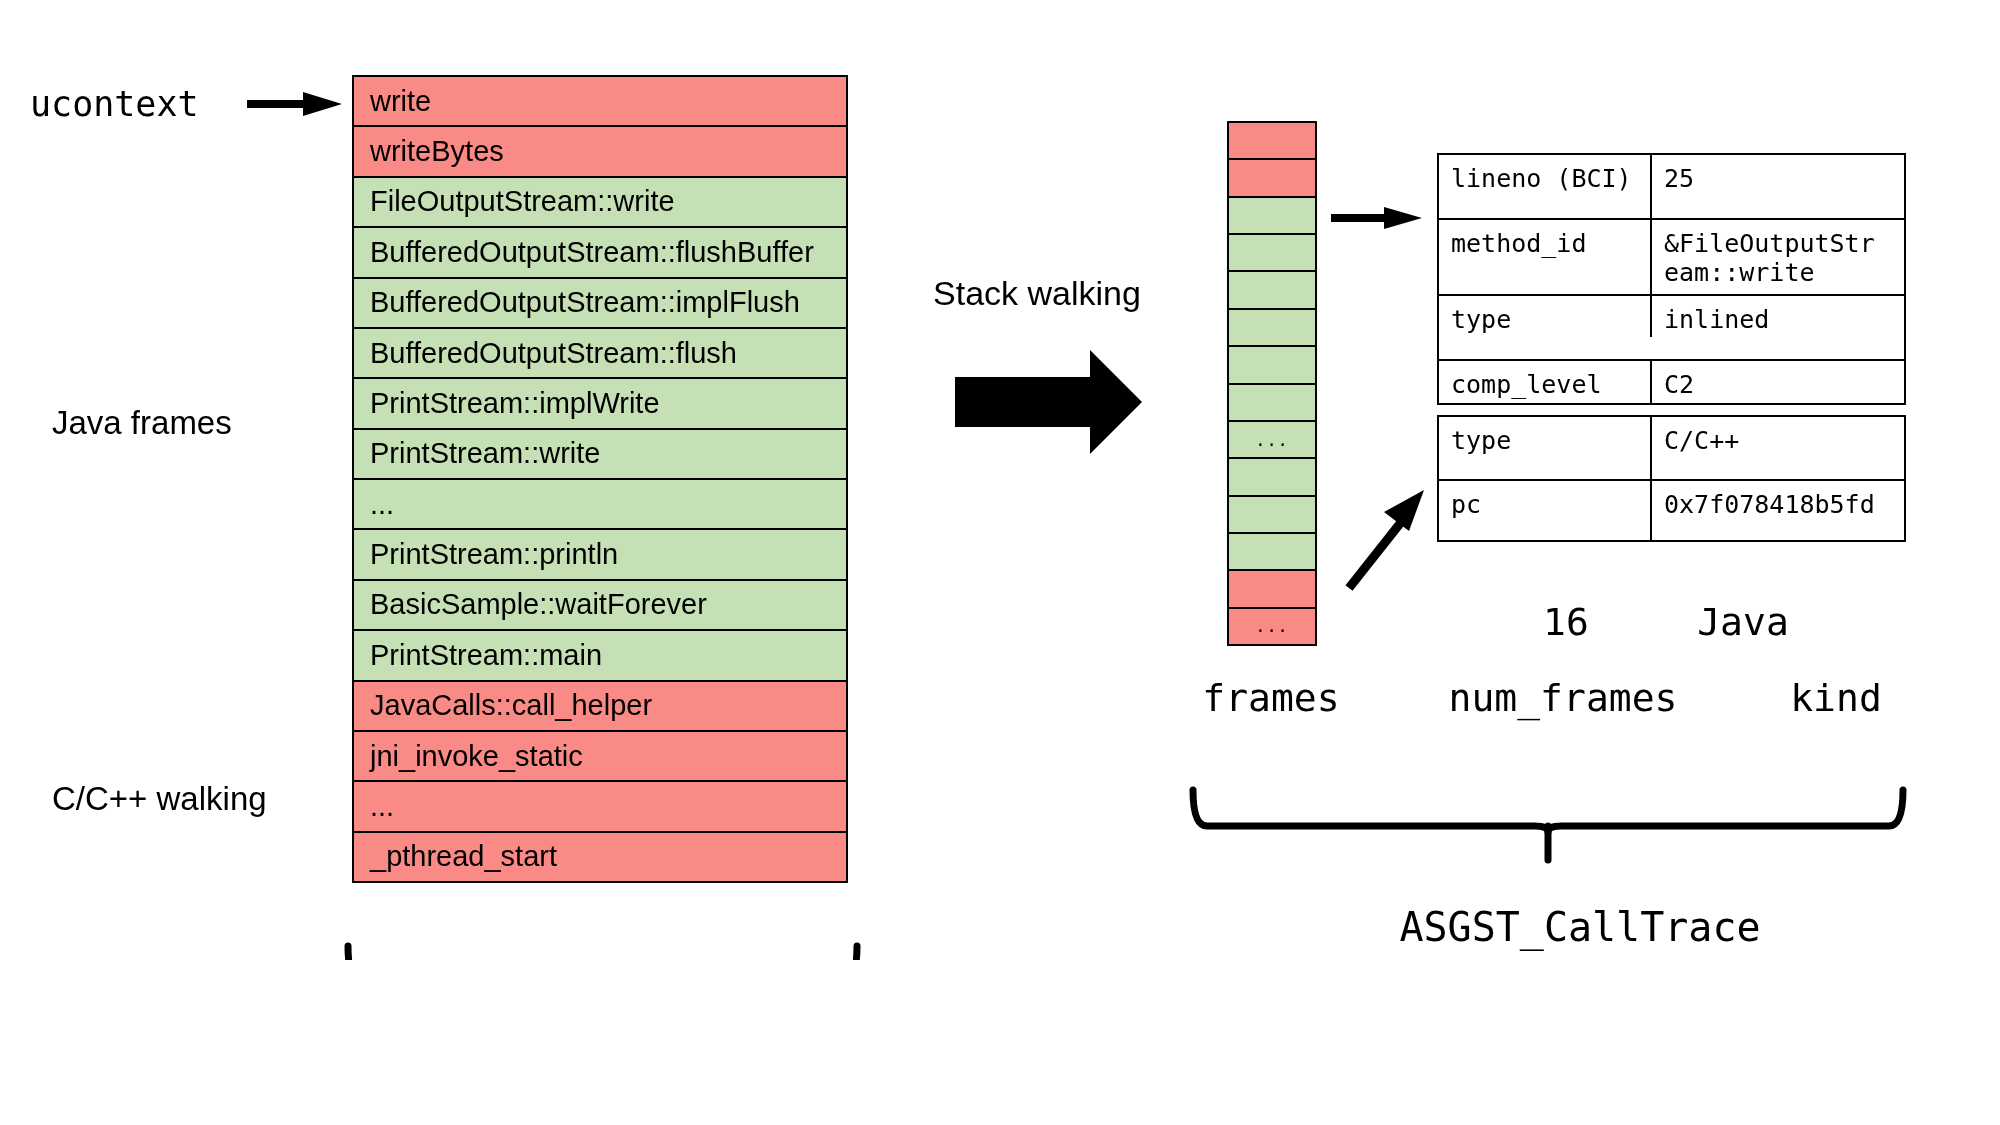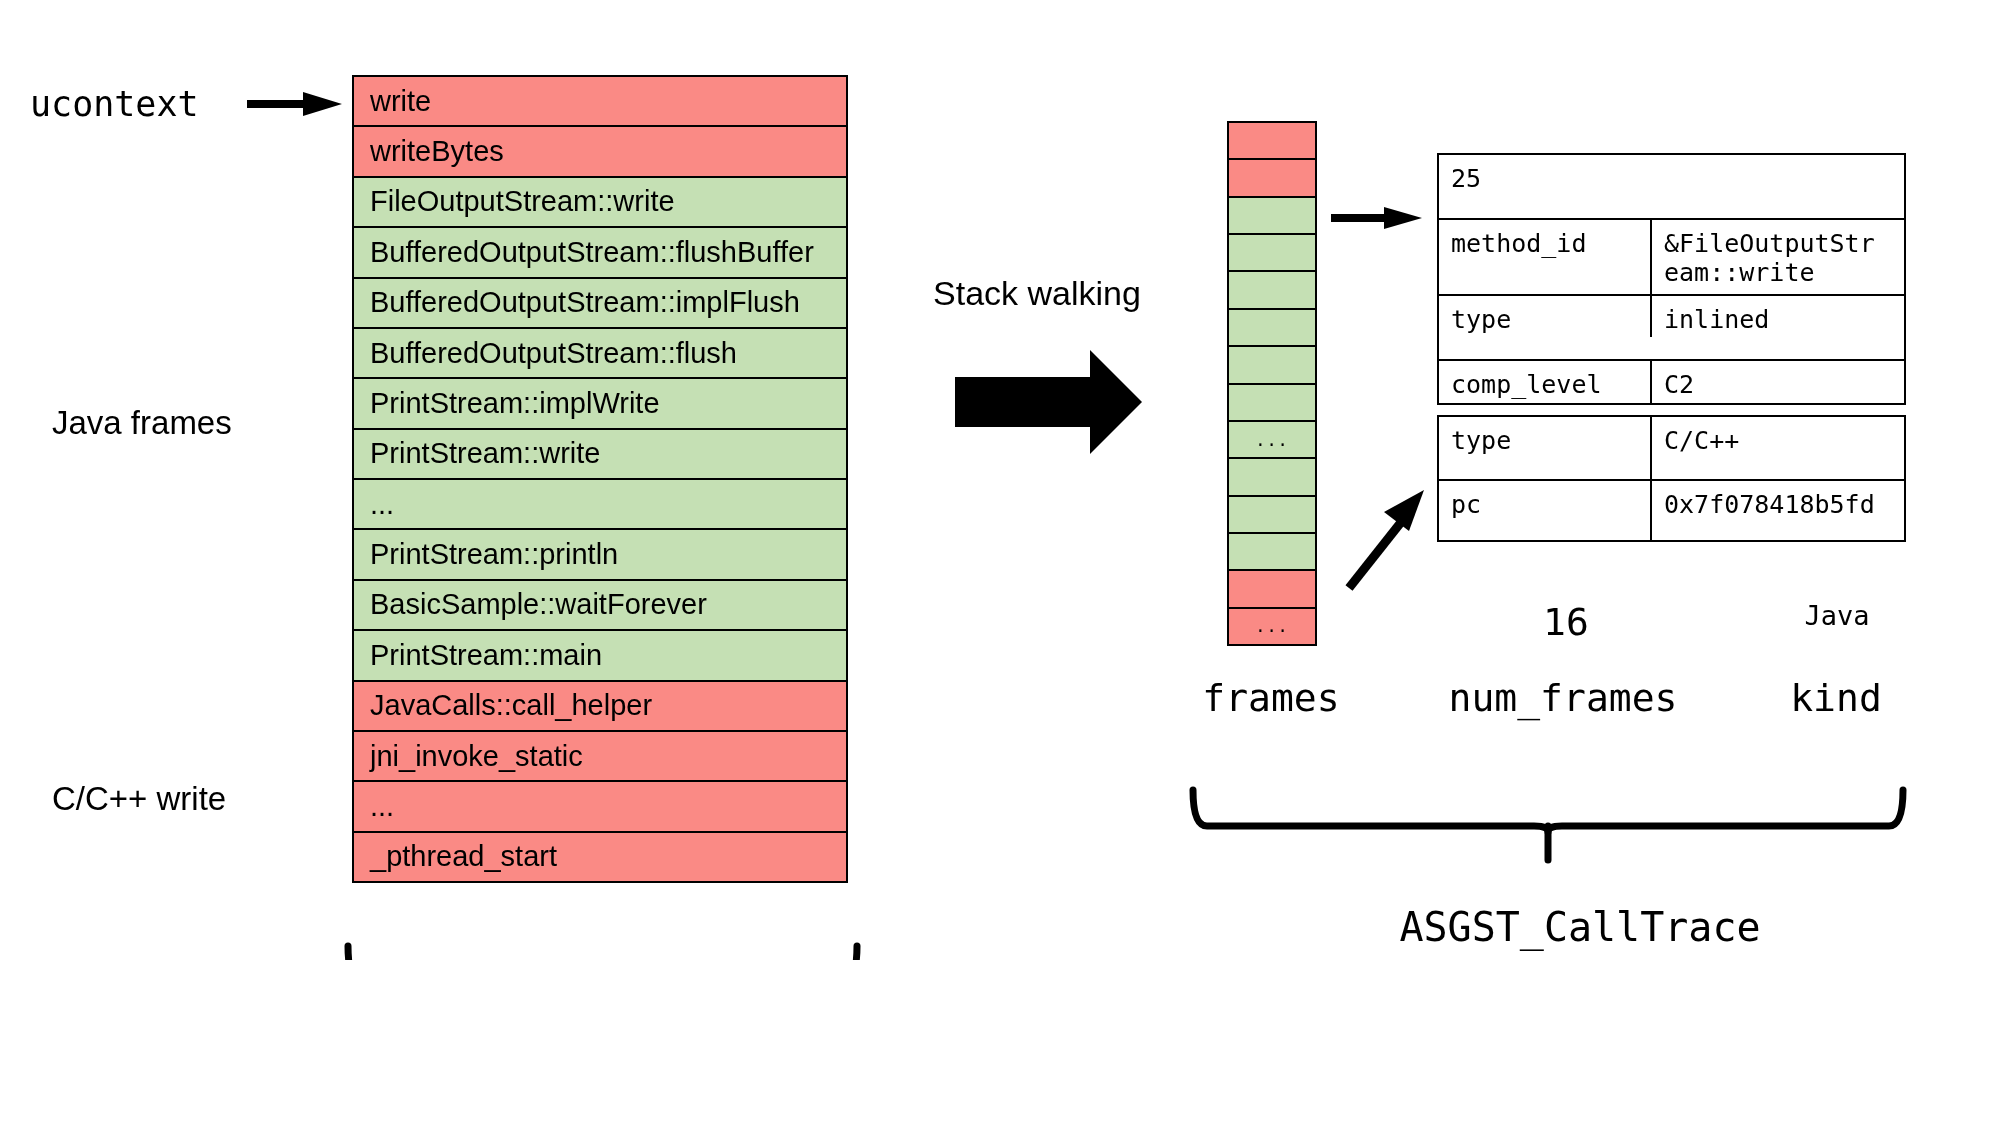--- a/index.html
+++ b/index.html
@@ -38,21 +38,21 @@
   .biglabel{font-size:33px;}
   svg{display:block;}
 </style>
 </head>
 <body>
 
 <div id="canvas" style="--red: #FA8A85; --green: #C5E0B4;">
 
   <div class="abs mono" style="left:30px;top:84px;font-size:35px;">ucontext</div>
   <div class="abs sans biglabel" style="left:52px;top:404px;">Java frames</div>
-  <div class="abs sans biglabel" style="left:52px;top:780px;">C/C++ write</div>
+  <div class="abs sans biglabel" style="left:52px;top:780px;">C/C++ walking</div>
 
   <div class="abs stack">
       <div class="srow red">write</div>
       <div class="srow red">writeBytes</div>
       <div class="srow green">FileOutputStream::write</div>
       <div class="srow green">BufferedOutputStream::flushBuffer</div>
       <div class="srow green">BufferedOutputStream::implFlush</div>
       <div class="srow green">BufferedOutputStream::flush</div>
       <div class="srow green">PrintStream::implWrite</div>
       <div class="srow green">PrintStream::write</div>
@@ -82,20 +82,21 @@
       <div class="fcell mono green">...</div>
       <div class="fcell mono green"></div>
       <div class="fcell mono green"></div>
       <div class="fcell mono green"></div>
       <div class="fcell mono red"></div>
       <div class="fcell mono red">...</div>
     </div>
 
   <div class="tbl" style="left:1437px;top:153px;">
       <div class="trow" style="height: 63px;">
+        <div class="tkey">lineno (BCI)</div>
         <div class="tval">25</div>
       </div>
       <div class="trow" style="height: 76px;">
         <div class="tkey">method_id</div>
         <div class="tval">&amp;FileOutputStr
 eam::write</div>
       </div>
       <div class="trow" style="height: 43px;">
         <div class="tkey">type</div>
         <div class="tval">inlined</div>
@@ -110,21 +111,21 @@
         <div class="tkey">type</div>
         <div class="tval">C/C++</div>
       </div>
       <div class="trow" style="height: 61px;">
         <div class="tkey">pc</div>
         <div class="tval">0x7f078418b5fd</div>
       </div>
     </div>
 
   <div class="abs mono ctr" style="left:1566px;top:600px;font-size:38px;">16</div>
-  <div class="abs mono ctr" style="left:1837px;top:600px;font-size:27px;">Java</div>
+  <div class="abs mono ctr" style="left:1743px;top:600px;font-size:38px;">Java</div>
   <div class="abs mono ctr" style="left:1271px;top:676px;font-size:38px;">frames</div>
   <div class="abs mono ctr" style="left:1563px;top:676px;font-size:38px;">num_frames</div>
   <div class="abs mono ctr" style="left:1836px;top:676px;font-size:38px;">kind</div>
 
   <div class="abs mono ctr" style="left:1548px;top:904px;font-size:40px;margin-left:32px;">ASGST_CallTrace</div>
 
   <svg class="abs" style="left:0;top:0;pointer-events:none;" width="2000" height="1125" viewBox="0 0 2000 1125">
 
     <g>
       <line x1="247" y1="104" x2="305" y2="104" stroke="#000" stroke-width="8"></line>

